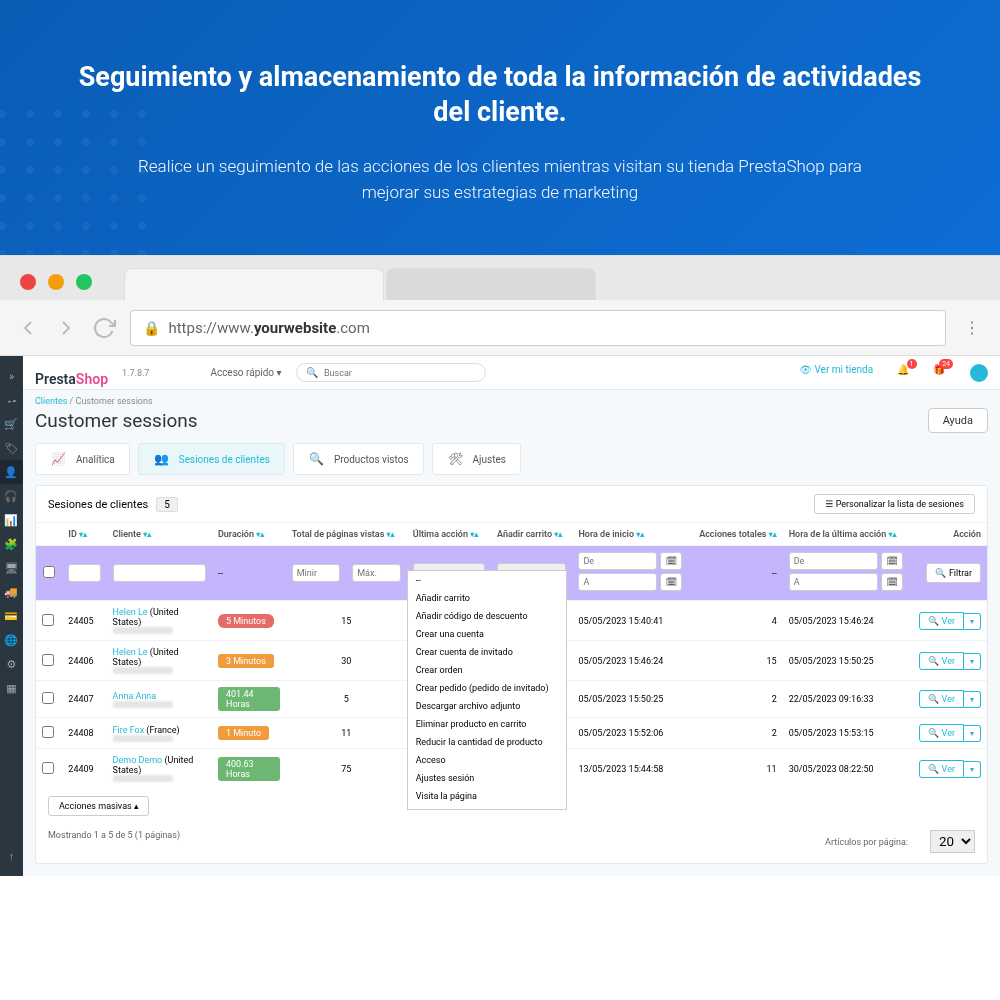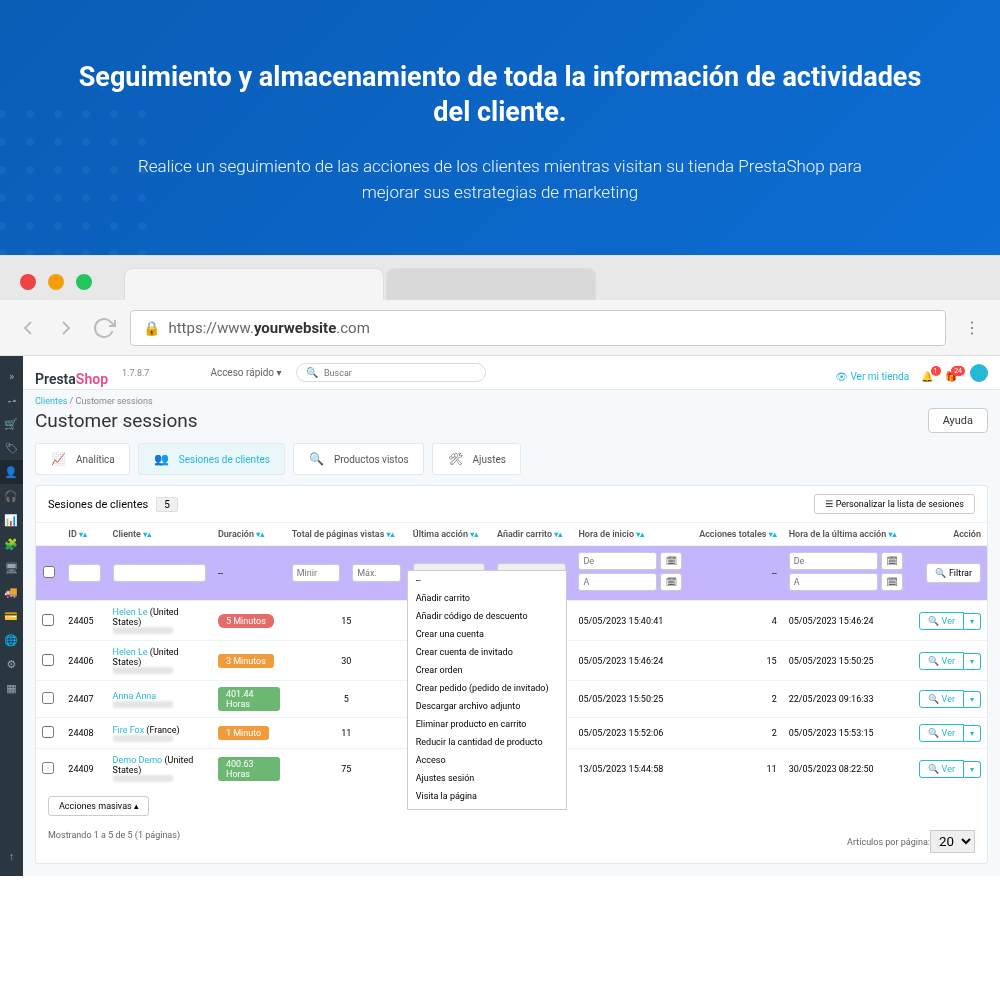--- a/index.html
+++ b/index.html
@@ -29,21 +29,21 @@
 .sb-item.active { background: #1f2830; color: #25b9d7; }
 .sb-item svg { width: 12px; height: 12px; }
 .main { flex: 1; background: #f5f9fb; }
 .top-bar { height: 34px; background: #fff; border-bottom: 1px solid #e4e8eb; display: flex; align-items: center; padding: 0 12px; gap: 14px; font-size: 10px; }
 .logo { font-size: 14px; font-weight: 600; margin-top: 13px; }
 .logo .p1 { color: #2a3640; } .logo .p2 { color: #e54c8c; }
 .version { color: #888; font-size: 9px; }
 .quick { color: #666; cursor: pointer; margin-left: 47px; }
 .search-box { border: 1px solid #ddd; border-radius: 14px; padding: 3px 10px; display: flex; align-items: center; gap: 5px; width: 190px; }
 .search-box input { border: none; outline: none; font-size: 9px; flex: 1; }
-.top-right { margin-left: auto; display: flex; align-items: flex-end; gap: 12px; font-size: 10px; }
+.top-right { margin-left: auto; display: flex; align-items: flex-start; gap: 24px; font-size: 10px; }
 .top-right .vr { color: #25b9d7; }
 .badge { position: relative; }
 .badge::after { content: attr(data-n); position: absolute; top: -5px; right: -7px; background: #f44; color: #fff; font-size: 7px; padding: 1px 3px; border-radius: 7px; }
 .avatar { width: 18px; height: 18px; border-radius: 50%; background: #25b9d7; }
 .breadcrumb { padding: 6px 12px 0; font-size: 9px; color: #888; }
 .breadcrumb a { color: #25b9d7; text-decoration: none; }
 .page-header-row { display: flex; align-items: center; padding: 2px 12px 10px; }
 .page-title { font-size: 19px; color: #333; font-weight: 400; }
 .help-btn { margin-left: auto; border: 1px solid #ccc; background: #fff; padding: 5px 14px; border-radius: 4px; font-size: 11px; color: #333; }
 .module-tabs { display: flex; gap: 8px; padding: 0 12px 10px; }
@@ -67,21 +67,21 @@
 .cal-btn { width: 22px; border: 1px solid #ccc; background: #fff; border-radius: 3px; font-size: 9px; }
 .btn-filter { border: 1px solid #ccc; background: #fff; padding: 4px 8px; border-radius: 3px; font-size: 9px; white-space: nowrap; }
 .chk { width: 12px; height: 12px; }
 .client-link { color: #25b9d7; text-decoration: none; }
 .duration-badge { display: inline-block; padding: 2px 8px; border-radius: 3px; color: #fff; font-size: 9px; }
 .d-red { background: #e56b68; border-radius: 6px; } .d-orange { background: #f19c3c; } .d-green { background: #6cb873; }
 .btn-ver { border: 1px solid #25b9d7; color: #25b9d7; background: #fff; padding: 3px 8px; border-radius: 3px 0 0 3px; font-size: 9px; }
 .btn-caret { border: 1px solid #25b9d7; border-left: none; padding: 3px 6px; border-radius: 0 3px 3px 0; background: #fff; color: #25b9d7; font-size: 8px; }
 .bulk-btn { margin: 8px 12px; border: 1px solid #ccc; padding: 4px 10px; font-size: 9px; background: #fff; border-radius: 3px; }
 .panel-foot { display: flex; padding: 6px 12px 10px; font-size: 9px; color: #666; }
-.panel-foot .right { margin-left: auto; display: flex; align-items: center; gap: 0; }
+.panel-foot .right { margin-left: auto; display: flex; align-items: center; gap: 22px; }
 .dropdown-open { position: absolute; background: #fff; border: 1px solid #ccc; z-index: 100; font-size: 9px; max-height: 240px; overflow-y: auto; }
 .dropdown-open div { padding: 4px 8px; cursor: pointer; }
 .placeholder-blur { width: 60px; height: 7px; background: #e5e5e5; border-radius: 2px; filter: blur(1px); display: block; }
 </style>
 </head>
 <body>
 
 <div class="hero">
   <h1>Seguimiento y almacenamiento de toda la información de actividades del cliente.</h1>
   <p>Realice un seguimiento de las acciones de los clientes mientras visitan su tienda PrestaShop para mejorar sus estrategias de marketing</p>

